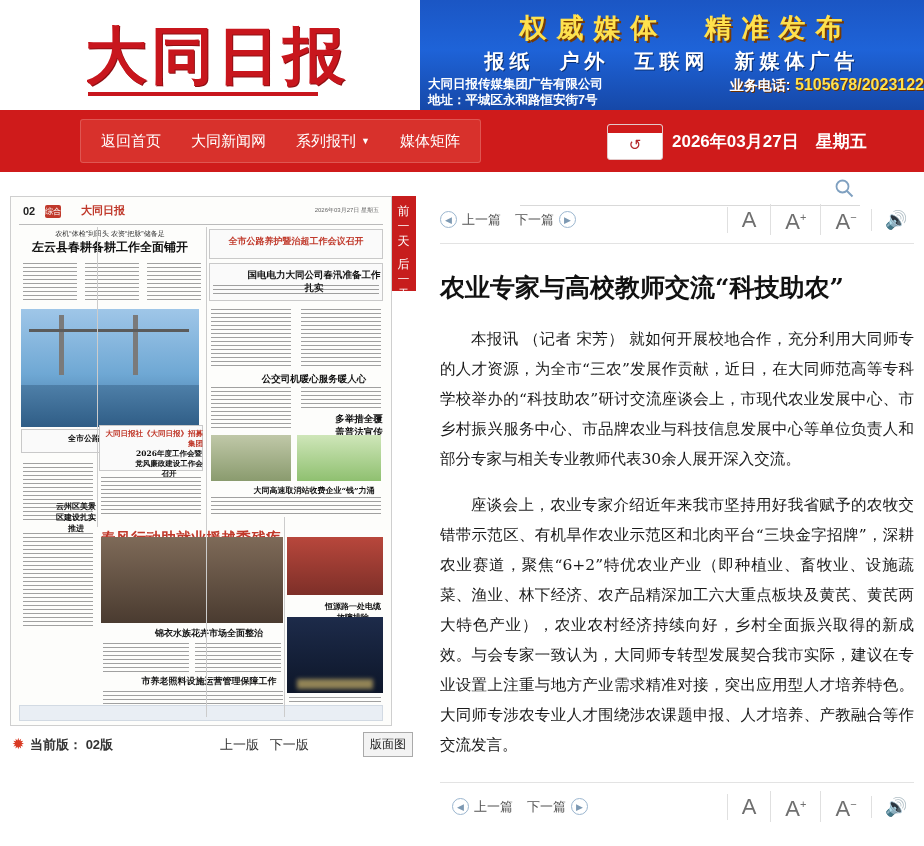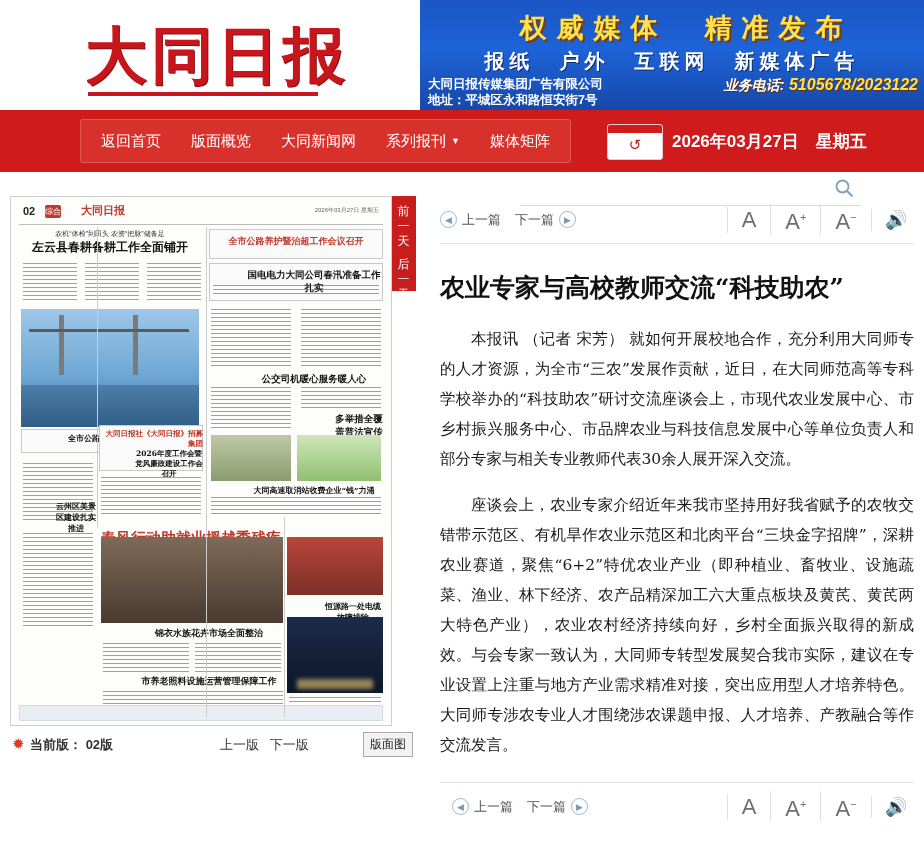--- a/index.html
+++ b/index.html
@@ -48,24 +48,23 @@
     position:absolute; left:0; right:0; top:48px; text-align:center;
     font-weight:bold; font-size:20px; letter-spacing:5px;
     color:#ffffff;
     text-shadow: 1px 1px 0 #0b2f70;
   }
   .ad-line3 {
     position:absolute; left:8px; top:76px;
     font-size:12.5px; font-weight:bold; color:#ffffff; line-height:16px;
   }
   .ad-phone {
-    position:absolute; right:6px; top:76px;
+    position:absolute; right:0; top:76px;
     font-size:16px; font-weight:bold; color:#ffe14d; line-height:18px;
     text-shadow:1px 1px 0 #6b3000;
-    font-style:italic;
   }
   .ad-phone .label { color:#ffffff; font-size:14px; }
 
   
   .navbar {
     position:absolute; left:0; top:110px; width:924px; height:62px;
     background:#cf1b1b;
   }
   .nav-inner {
     position:absolute; left:80px; top:9px;
@@ -256,23 +255,20 @@
     </div>
   </div>
 </div>
 
 <div class="navbar">
   <div class="nav-inner">
     <div class="nav-item">
       <span>返回首页</span>
     </div>
     <div class="nav-item">
-      <span>版面概览</span>
-    </div>
-    <div class="nav-item">
       <span>大同新闻网</span>
     </div>
     <div class="nav-item">
       <span>系列报刊</span>
       <span class="caret">▼</span>
     </div>
     <div class="nav-item">
       <span>媒体矩阵</span>
     </div>
   </div>

